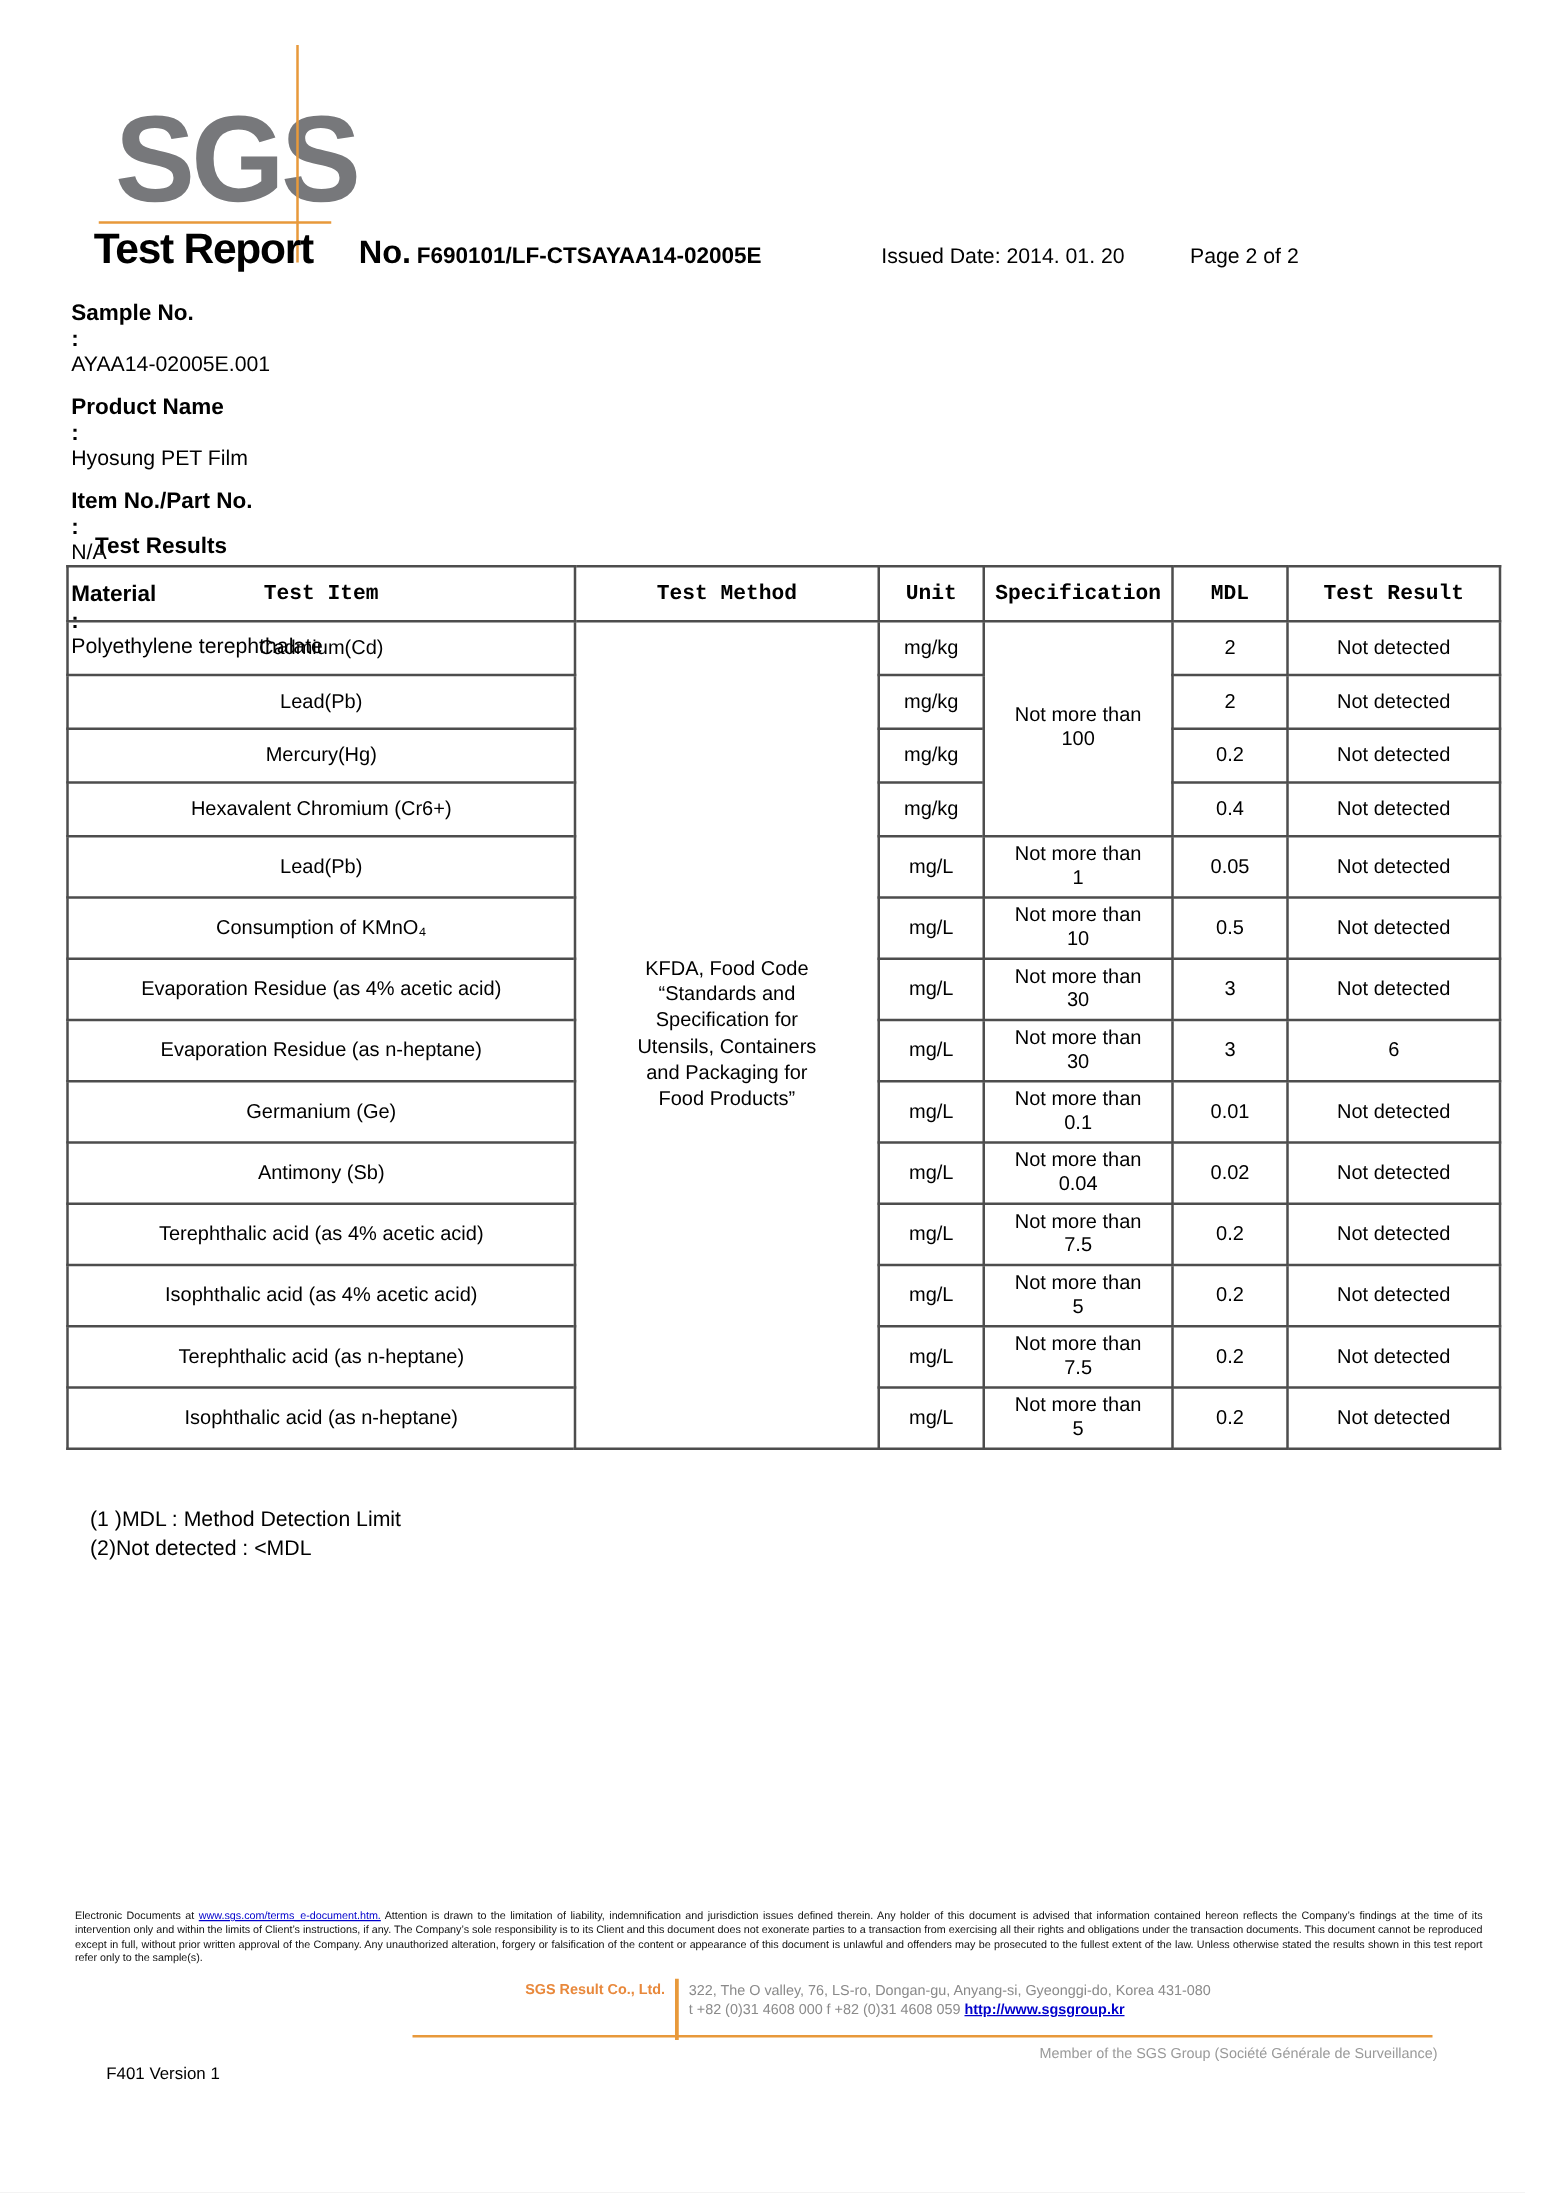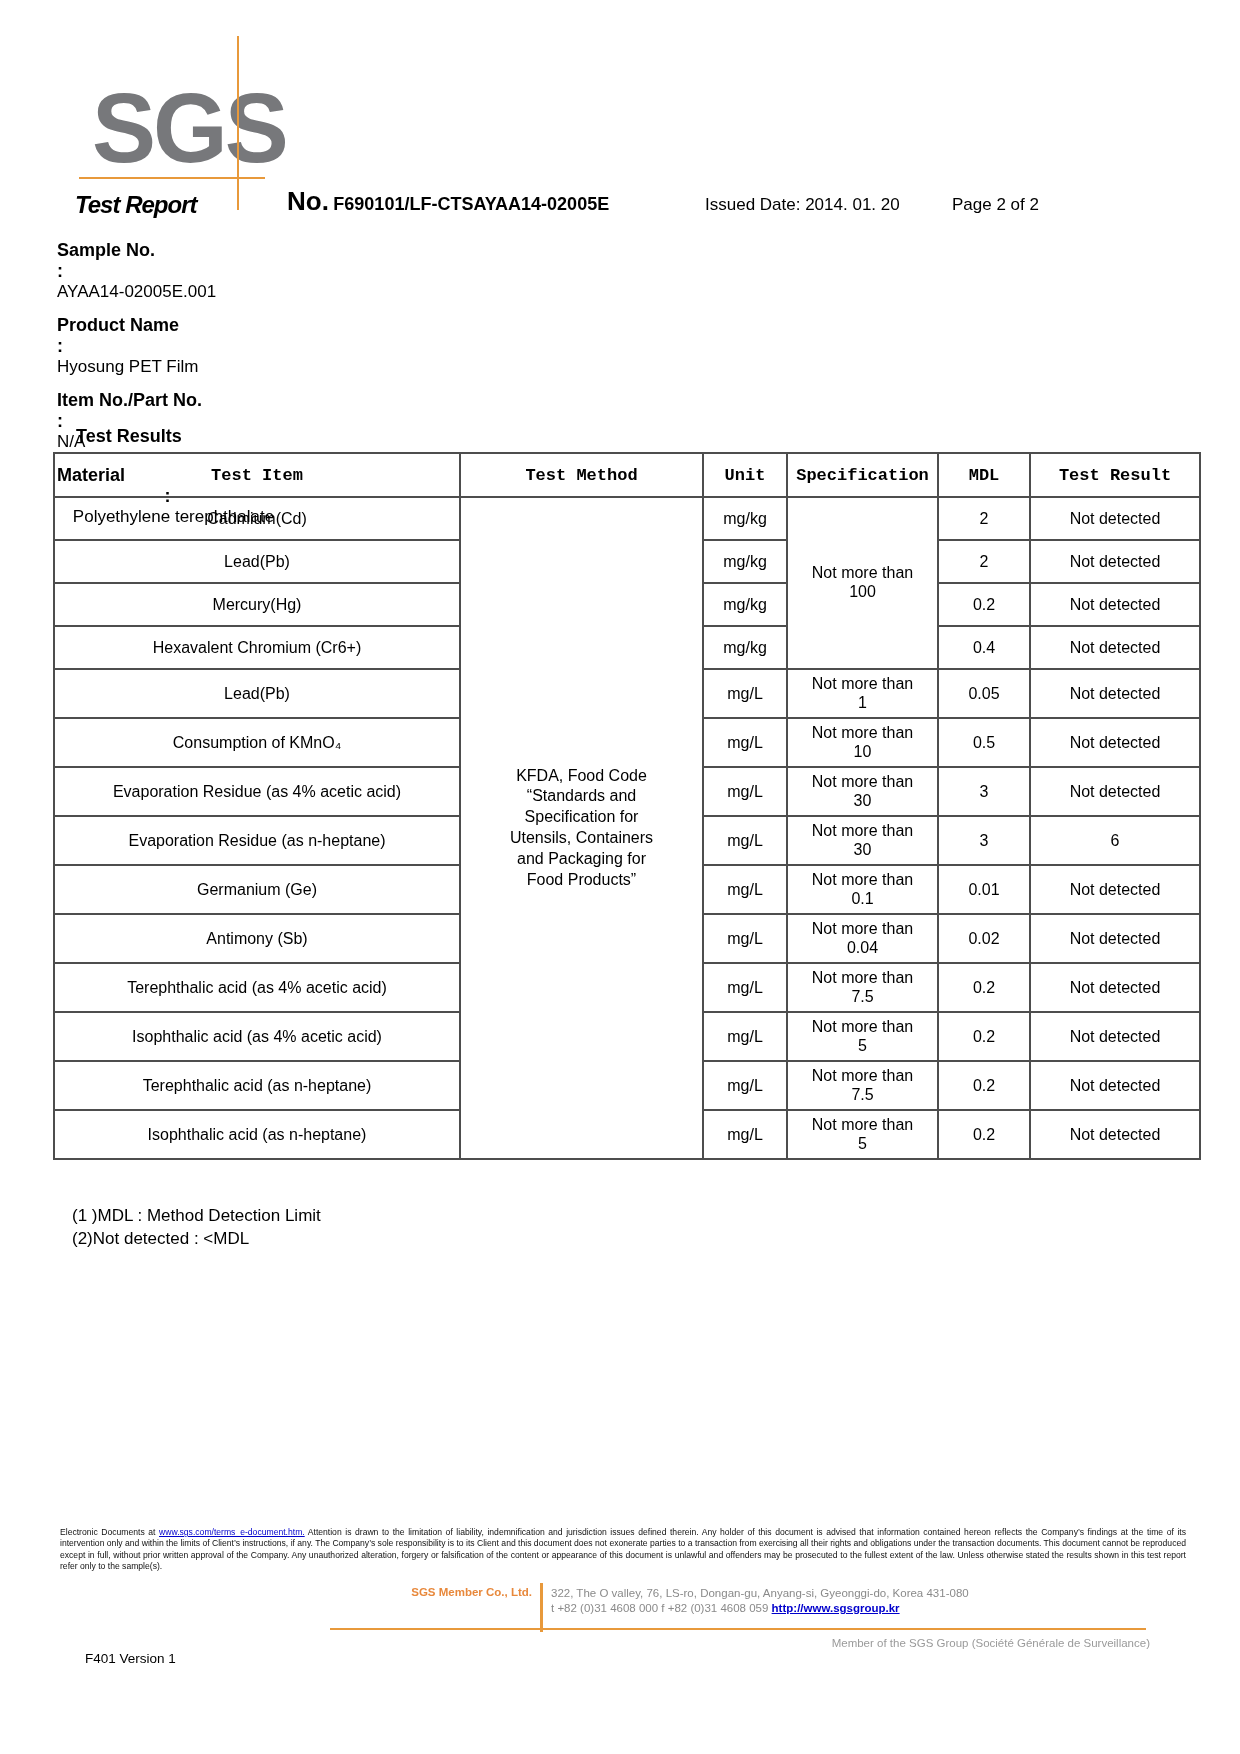--- a/index.html
+++ b/index.html
@@ -40,32 +40,32 @@
   }
 
   
   .title-row {
     position: absolute;
     top: 181px; left: 75px; right: 55px;
     height: 40px;
   }
   .doc-title {
     position: absolute; left: 0; bottom: 2px;
-    font-size: 24px; font-weight: bold; letter-spacing: -1px; font-style: italic;
+    font-size: 34px; font-weight: bold; letter-spacing: -1px;
   }
   .no-group { position: absolute; left: 212px; bottom: 4px; }
   .no-label { font-size: 26px; font-weight: bold; }
   .no-value { font-size: 18px; font-weight: bold; letter-spacing: 0; }
   .issued   { position: absolute; left: 630px; bottom: 6px; font-size: 17px; }
   .page-num { position: absolute; left: 877px; bottom: 6px; font-size: 17px; }
 
   
   .info-block { position: absolute; top: 240px; left: 57px; }
   .info-row { display: flex; align-items: baseline; margin-bottom: 13px; flex-direction: column; }
-  .info-row.material { margin-top: 6px; align-items: center; }
+  .info-row.material { margin-top: 6px; }
   .info-label { width: 233px; font-size: 18px; font-weight: bold; }
   .info-colon { width: 18px; font-size: 18px; font-weight: bold; }
   .info-value { font-size: 17px; }
 
   
   .section-title {
     position: absolute; top: 426px; left: 76px;
     font-size: 18px; font-weight: bold;
   }
   table.results {
@@ -301,21 +301,21 @@
 
   <div class="notes">
     <div>(1 )MDL : Method Detection Limit</div>
     <div>(2)Not detected : &lt;MDL</div>
   </div>
 
   <div class="disclaimer">
     <span>Electronic Documents at </span><a href="#">www.sgs.com/terms_e-document.htm.</a><span> Attention is drawn to the limitation of liability, indemnification and jurisdiction issues defined therein. Any holder of this document is advised that information contained hereon reflects the Company’s findings at the time of its intervention only and within the limits of Client’s instructions, if any. The Company’s sole responsibility is to its Client and this document does not exonerate parties to a transaction from exercising all their rights and obligations under the transaction documents. This document cannot be reproduced except in full, without prior written approval of the Company. Any unauthorized alteration, forgery or falsification of the content or appearance of this document is unlawful and offenders may be prosecuted to the fullest extent of the law.   Unless otherwise stated the results shown in this test report refer only to the sample(s).</span>
   </div>
 
-  <div class="footer-company">SGS Member Co., Ltd.</div>
+  <div class="footer-company">SGS Result Co., Ltd.</div>
   <div class="footer-vbar"></div>
   <div class="footer-address">
     <div>322, The O valley, 76, LS-ro, Dongan-gu, Anyang-si, Gyeonggi-do, Korea 431-080</div>
     <div>
       <span>t +82 (0)31 4608 000 f +82 (0)31 4608 059 </span><a href="#">http://www.sgsgroup.kr</a>
     </div>
   </div>
   <div class="footer-hline"></div>
   <div class="member-line">Member of the SGS Group (Société Générale de Surveillance)</div>
   <div class="form-version">F401 Version 1</div>

